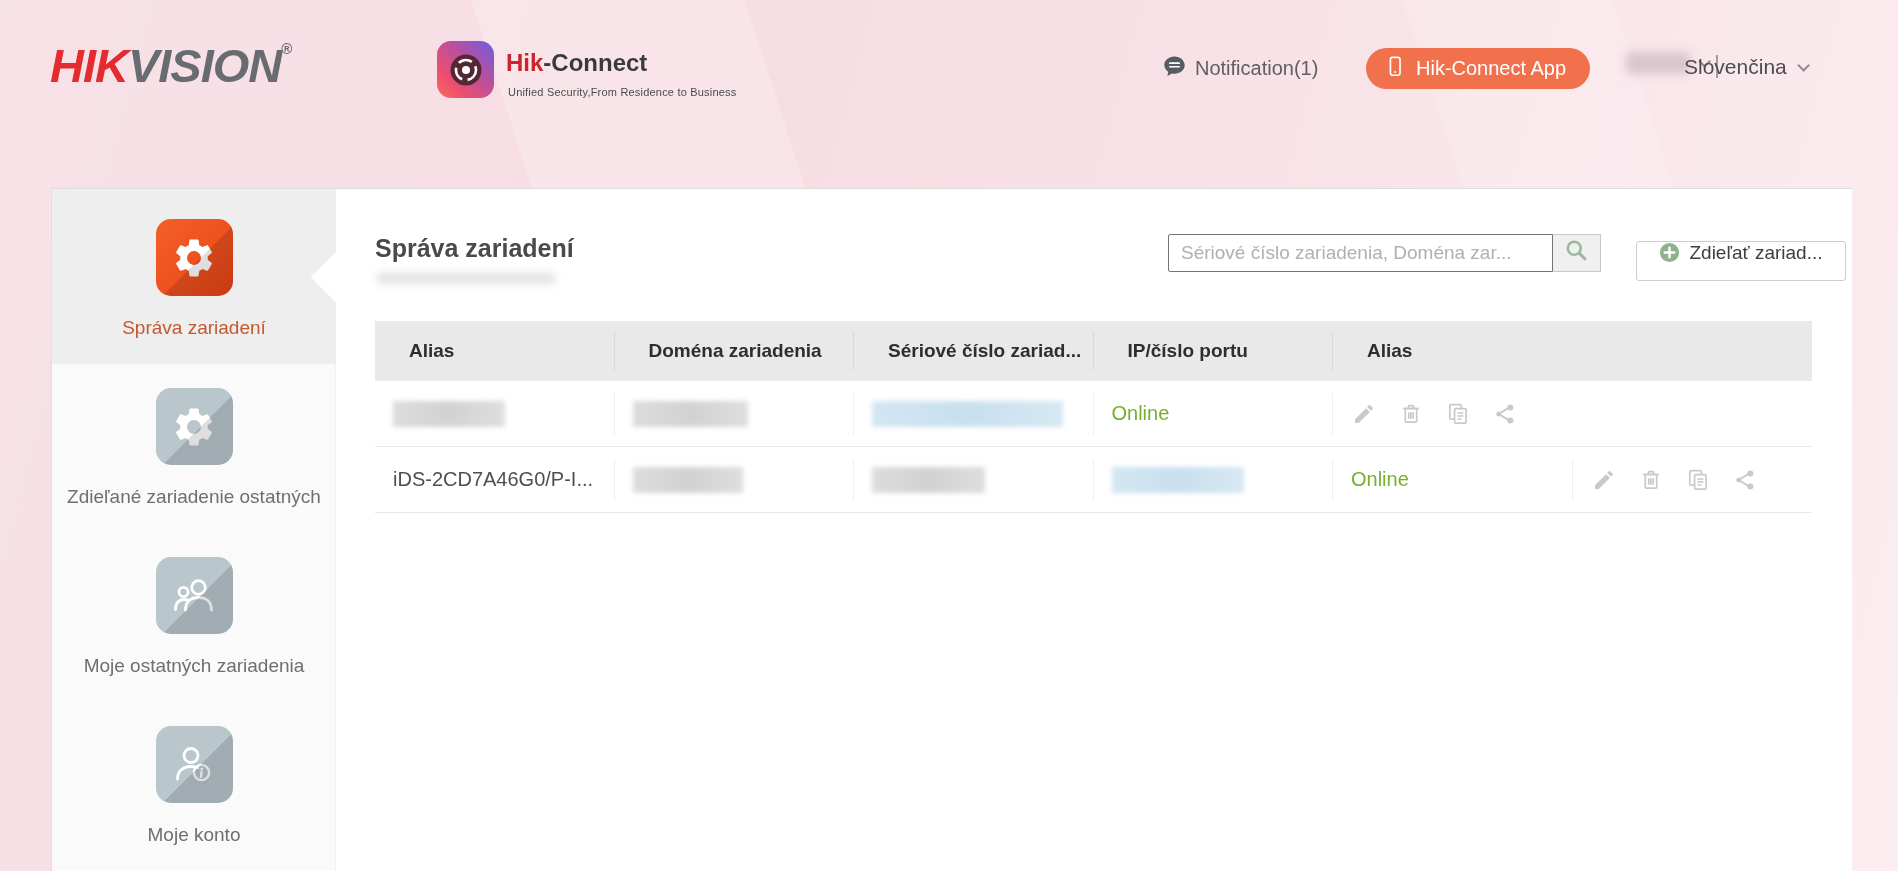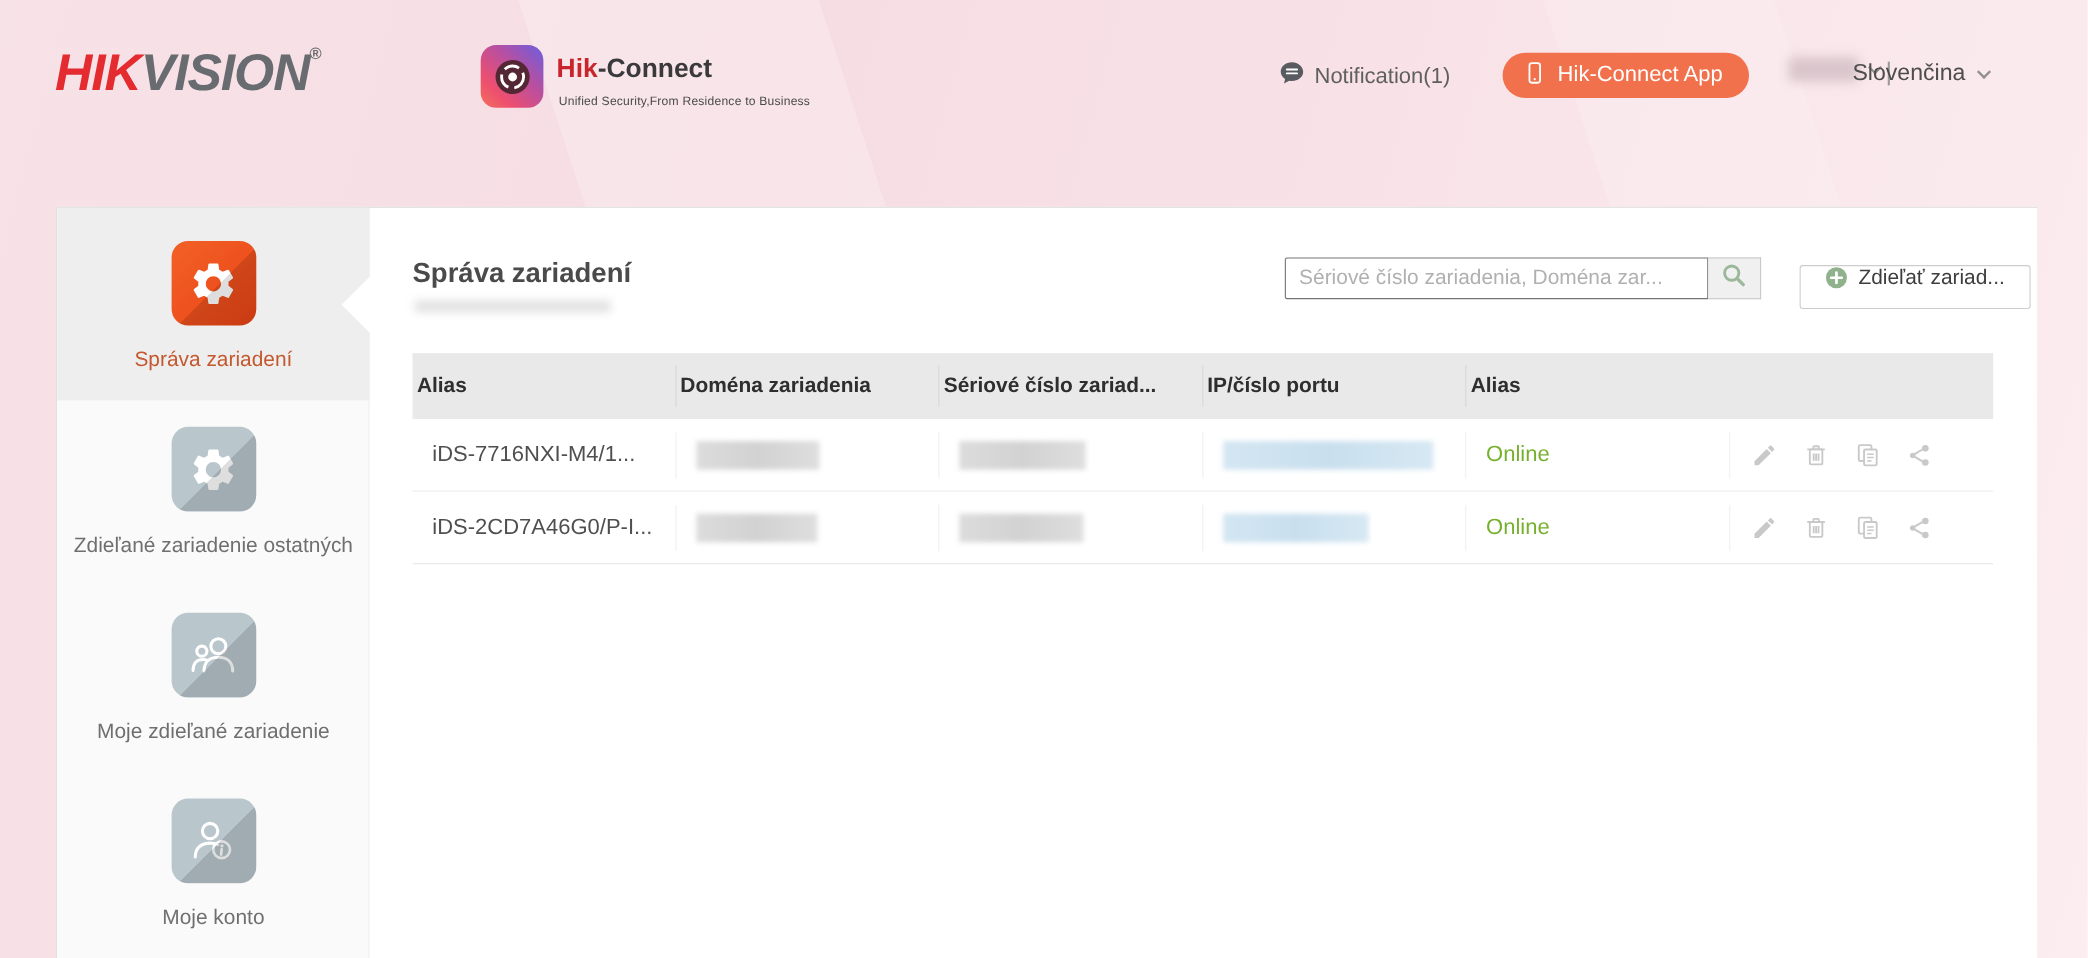--- a/index.html
+++ b/index.html
@@ -69,21 +69,21 @@
     font-size:19px; color:#444; font-family:inherit; outline:none; background:#fff; }
   .searchwrap input::placeholder { color:#b0b0b0; }
   .searchbtn { width:48px; height:38px; background:#f0f0f0; border:1px solid #c9c9c9; border-left:none;
     display:flex; align-items:center; justify-content:center; cursor:pointer; }
   .sharebtn { position:absolute; left:1299px; top:52px; width:210px; height:40px; background:#fff; border:1px solid #cdcdcd;
     border-radius:3px; display:flex; align-items:flex-start; justify-content:center; gap:9px; cursor:pointer; }
   .sharebtn .txt { font-size:19px; color:#3e3e3e; white-space:nowrap; }
 
   .table { position:absolute; left:38px; top:132px; width:1437px; }
   .thead { display:flex; height:60px; background:#e9e9e9; align-items:center; }
-  .th { flex:0 0 239.5px; padding-left:4px; font-size:19px; font-weight:bold; color:#2e2e2e;
+  .th { flex:0 0 239.5px; padding-left:34px; font-size:19px; font-weight:bold; color:#2e2e2e;
     height:38px; line-height:38px; border-right:1px solid #d8d8d8; white-space:nowrap; overflow:hidden; }
   .th:last-child { border-right:none; }
   .trow { display:flex; height:66px; align-items:center; border-bottom:1px solid #e8e8e8; background:#fff; }
   .td { flex:0 0 239.5px; padding-left:18px; height:42px; display:flex; align-items:center;
     border-right:1px solid #f0f0f0; overflow:hidden; }
   .td:last-child { border-right:none; }
   .alias { font-size:20px; color:#4f4f4f; white-space:nowrap; }
   .cell-redact { background:linear-gradient(90deg,#dcdcdc,#d2d2d2,#dedede); filter:blur(2.5px); width:112px; height:26px; }
   .cell-redact.blue { background:linear-gradient(90deg,#d3e6f2,#c9dfee,#d6e8f3); }
   .status { font-size:20px; color:#76b12d; }
@@ -164,21 +164,21 @@
 
       <div class="side-item">
         <div class="iconbox">
           <svg width="48" height="48" viewBox="0 0 48 48" fill="none" stroke="#fff" stroke-width="2.8" stroke-linecap="round" style="position:relative">
             <circle cx="13.5" cy="20" r="4.6"></circle>
             <path d="M5.5 37.5 c0-6.5 3.5-10 9-10 c1.5 0 2.9 0.3 4.1 0.8"></path>
             <circle cx="28.5" cy="15.5" r="6.8"></circle>
             <path d="M15.5 38 c0-8.5 5.5-12.5 13-12.5 s13 4 13 12.5"></path>
           </svg>
         </div>
-        <div class="lbl">Moje zdieľané zariadenie</div>
+        <div class="lbl">Moje ostatných zariadenia</div>
       </div>
 
       <div class="side-item">
         <div class="iconbox">
           <svg width="48" height="48" viewBox="0 0 48 48" fill="none" stroke="#fff" stroke-width="2.8" stroke-linecap="round" style="position:relative">
             <circle cx="21" cy="14.5" r="7"></circle>
             <path d="M7.5 38 c0-8.5 6-12.5 13.5-12.5 c2.6 0 4.9 0.5 6.9 1.4"></path>
             <circle cx="31.5" cy="31.5" r="7.6" stroke-width="2.4"></circle>
             <circle cx="31.8" cy="27.9" r="1.5" fill="#fff" stroke="none"></circle>
             <path d="M31.5 30.9 l-0.5 5" stroke-width="2.4"></path>
@@ -218,23 +218,20 @@
         <div class="thead">
           <div class="th">Alias</div>
           <div class="th">Doména zariadenia</div>
           <div class="th">Sériové číslo zariad...</div>
           <div class="th">IP/číslo portu</div>
           <div class="th">Alias</div>
         </div>
 
         <div class="trow">
           <div class="td">
-              <span class="alias">iDS-7716NXI-M4/1...</span>
-            </div>
-          <div class="td">
               <span class="cell-redact"></span>
             </div>
           <div class="td">
               <span class="cell-redact" style="width:115px"></span>
             </div>
           <div class="td">
               <span class="cell-redact blue" style="width:191px"></span>
             </div>
           <div class="td">
               <span class="status">Online</span>

